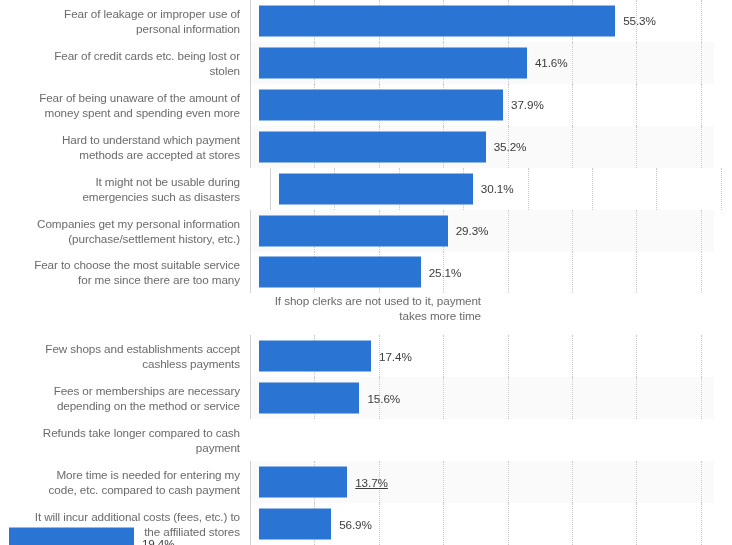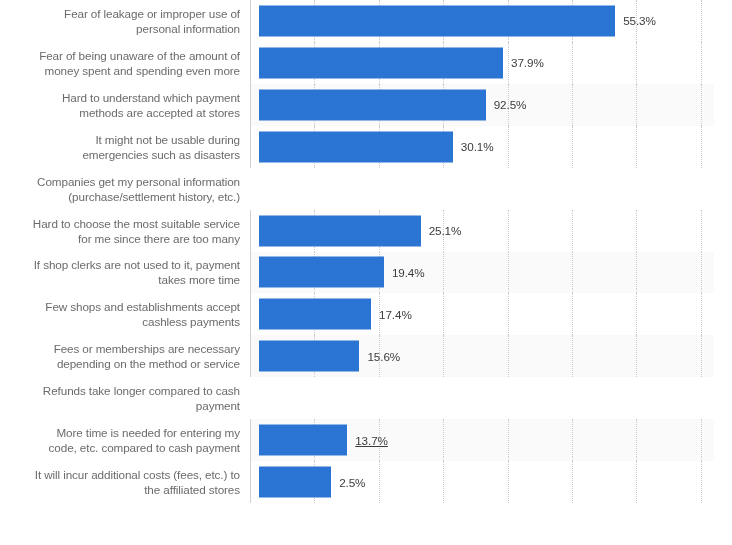--- a/index.html
+++ b/index.html
@@ -107,20 +107,41 @@
             <div class="gridline" style="left: 322px;"></div>
             <div class="gridline" style="left: 386.4px;"></div>
             <div class="gridline" style="left: 450.8px;"></div>
           </div>
           <div class="bar-wrap">
             <div class="bar" style="width: 356.132px; background: rgb(42, 116, 212);"></div>
             <div class="bar-value" style="left: 356.132px;">55.3%</div>
           </div>
         </div>
       </div>
+      <div class="row band" style="height: 41.9231px;">
+        <div class="cat-label">Fear of credit cards etc. being lost or
+stolen</div>
+        <div class="plot-cell">
+          <div class="plot-band"></div>
+          <div class="gridlines">
+            <div class="axis-left"></div>
+            <div class="gridline" style="left: 64.4px;"></div>
+            <div class="gridline" style="left: 128.8px;"></div>
+            <div class="gridline" style="left: 193.2px;"></div>
+            <div class="gridline" style="left: 257.6px;"></div>
+            <div class="gridline" style="left: 322px;"></div>
+            <div class="gridline" style="left: 386.4px;"></div>
+            <div class="gridline" style="left: 450.8px;"></div>
+          </div>
+          <div class="bar-wrap">
+            <div class="bar" style="width: 267.904px; background: rgb(42, 116, 212);"></div>
+            <div class="bar-value" style="left: 267.904px;">41.6%</div>
+          </div>
+        </div>
+      </div>
       <div class="row" style="height: 41.9231px;">
         <div class="cat-label">Fear of being unaware of the amount of
 money spent and spending even more</div>
         <div class="plot-cell">
           <div class="plot-band"></div>
           <div class="gridlines">
             <div class="axis-left"></div>
             <div class="gridline" style="left: 64.4px;"></div>
             <div class="gridline" style="left: 128.8px;"></div>
             <div class="gridline" style="left: 193.2px;"></div>
@@ -145,25 +166,25 @@
             <div class="gridline" style="left: 64.4px;"></div>
             <div class="gridline" style="left: 128.8px;"></div>
             <div class="gridline" style="left: 193.2px;"></div>
             <div class="gridline" style="left: 257.6px;"></div>
             <div class="gridline" style="left: 322px;"></div>
             <div class="gridline" style="left: 386.4px;"></div>
             <div class="gridline" style="left: 450.8px;"></div>
           </div>
           <div class="bar-wrap">
             <div class="bar" style="width: 226.688px; background: rgb(42, 116, 212);"></div>
-            <div class="bar-value" style="left: 226.688px;">92.5%</div>
-          </div>
-        </div>
-      </div>
-      <div class="row" style="height: 41.9231px;">
+            <div class="bar-value" style="left: 226.688px;">35.2%</div>
+          </div>
+        </div>
+      </div>
+      <div class="row" style="height: 41.9231px; gap: 20px;">
         <div class="cat-label">It might not be usable during
 emergencies such as disasters</div>
         <div class="plot-cell">
           <div class="plot-band"></div>
           <div class="gridlines">
             <div class="axis-left"></div>
             <div class="gridline" style="left: 64.4px;"></div>
             <div class="gridline" style="left: 128.8px;"></div>
             <div class="gridline" style="left: 193.2px;"></div>
             <div class="gridline" style="left: 257.6px;"></div>
@@ -173,43 +194,60 @@
           </div>
           <div class="bar-wrap">
             <div class="bar" style="width: 193.844px; background: rgb(42, 116, 212);"></div>
             <div class="bar-value" style="left: 193.844px;">30.1%</div>
           </div>
         </div>
       </div>
       <div class="row band" style="height: 41.9231px;">
         <div class="cat-label">Companies get my personal information
 (purchase/settlement history, etc.)</div>
-      </div>
-      <div class="row" style="height: 41.9231px;">
-        <div class="cat-label">Hard to choose the most suitable service
+        <div class="plot-cell">
+          <div class="plot-band"></div>
+          <div class="gridlines">
+            <div class="axis-left"></div>
+            <div class="gridline" style="left: 64.4px;"></div>
+            <div class="gridline" style="left: 128.8px;"></div>
+            <div class="gridline" style="left: 193.2px;"></div>
+            <div class="gridline" style="left: 257.6px;"></div>
+            <div class="gridline" style="left: 322px;"></div>
+            <div class="gridline" style="left: 386.4px;"></div>
+            <div class="gridline" style="left: 450.8px;"></div>
+          </div>
+          <div class="bar-wrap">
+            <div class="bar" style="width: 188.692px; background: rgb(42, 116, 212);"></div>
+            <div class="bar-value" style="left: 188.692px;">29.3%</div>
+          </div>
+        </div>
+      </div>
+      <div class="row" style="height: 41.9231px;">
+        <div class="cat-label">Fear to choose the most suitable service
 for me since there are too many</div>
         <div class="plot-cell">
           <div class="plot-band"></div>
           <div class="gridlines">
             <div class="axis-left"></div>
             <div class="gridline" style="left: 64.4px;"></div>
             <div class="gridline" style="left: 128.8px;"></div>
             <div class="gridline" style="left: 193.2px;"></div>
             <div class="gridline" style="left: 257.6px;"></div>
             <div class="gridline" style="left: 322px;"></div>
             <div class="gridline" style="left: 386.4px;"></div>
             <div class="gridline" style="left: 450.8px;"></div>
           </div>
           <div class="bar-wrap">
             <div class="bar" style="width: 161.644px; background: rgb(42, 116, 212);"></div>
             <div class="bar-value" style="left: 161.644px;">25.1%</div>
           </div>
         </div>
       </div>
-      <div class="row band" style="height: 41.9231px;">
+      <div class="row band" style="height: 41.9231px; flex-direction: column;">
         <div class="cat-label">If shop clerks are not used to it, payment
 takes more time</div>
         <div class="plot-cell">
           <div class="plot-band"></div>
           <div class="gridlines">
             <div class="axis-left"></div>
             <div class="gridline" style="left: 64.4px;"></div>
             <div class="gridline" style="left: 128.8px;"></div>
             <div class="gridline" style="left: 193.2px;"></div>
             <div class="gridline" style="left: 257.6px;"></div>
@@ -300,18 +338,18 @@
             <div class="gridline" style="left: 64.4px;"></div>
             <div class="gridline" style="left: 128.8px;"></div>
             <div class="gridline" style="left: 193.2px;"></div>
             <div class="gridline" style="left: 257.6px;"></div>
             <div class="gridline" style="left: 322px;"></div>
             <div class="gridline" style="left: 386.4px;"></div>
             <div class="gridline" style="left: 450.8px;"></div>
           </div>
           <div class="bar-wrap">
             <div class="bar" style="width: 72.128px; background: rgb(42, 116, 212);"></div>
-            <div class="bar-value" style="left: 72.128px;">2.5%</div>
+            <div class="bar-value" style="left: 72.128px;">56.9%</div>
           </div>
         </div>
       </div>
     </div>
 </div>
 
 </body></html>

